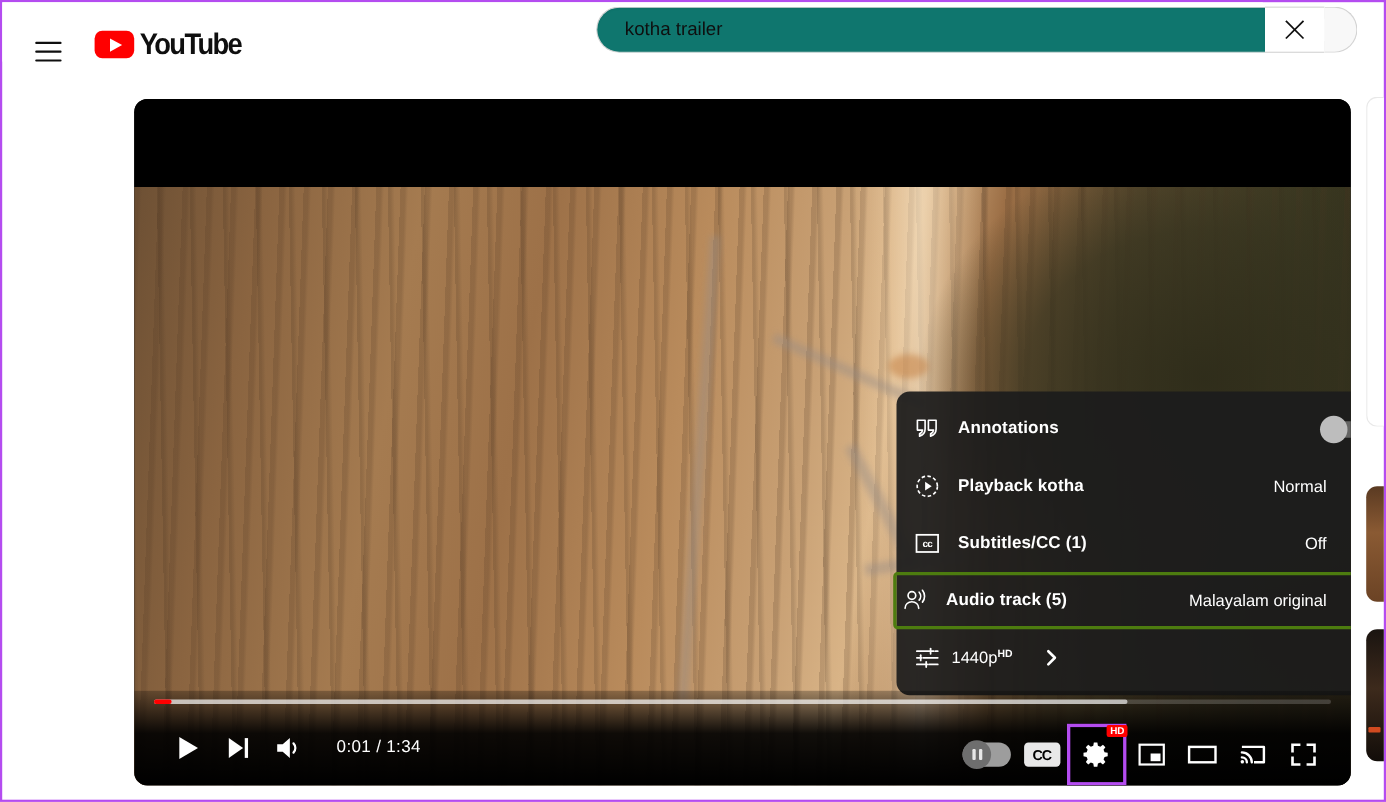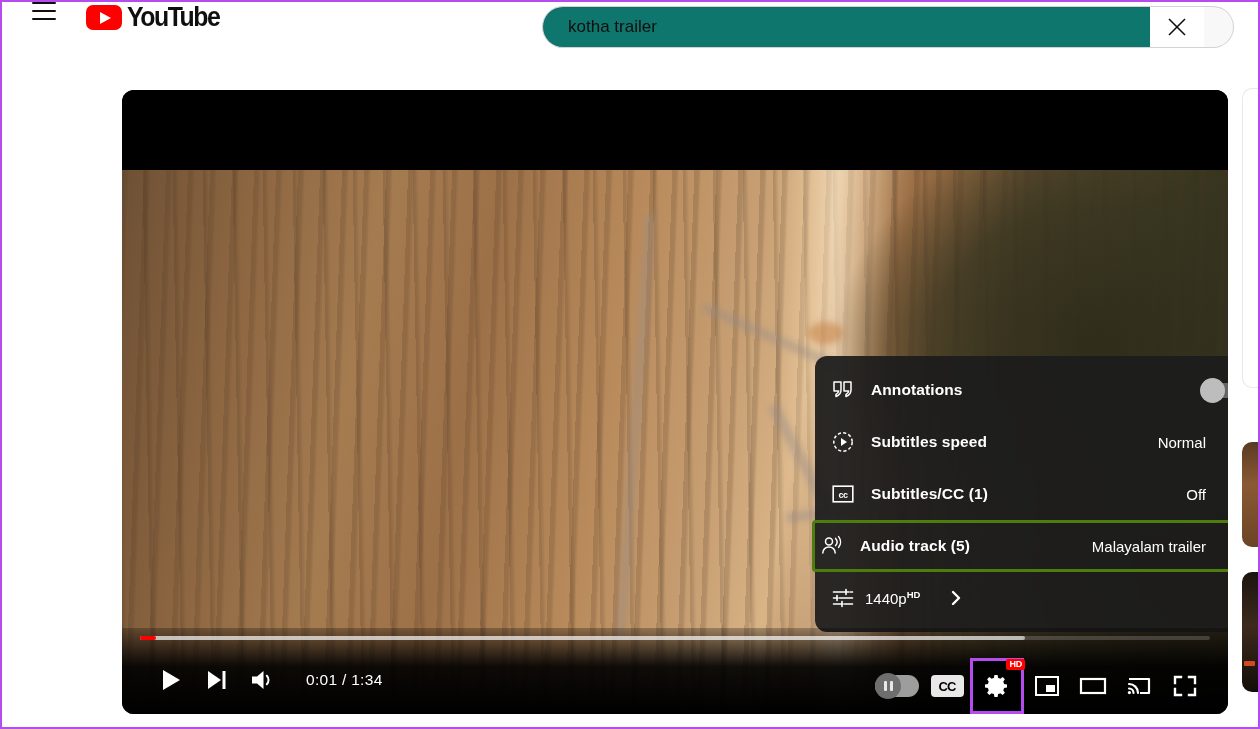--- a/index.html
+++ b/index.html
@@ -15,21 +15,21 @@
     background: #ffffff;
     border: 2px solid #b44cf0;
     overflow: hidden;
   }
 
   
   #topbar {
     position: absolute; left: 0; top: 0;
     width: 1146px; height: 54px;
     background: #ffffff;
-    display: flex; align-items: flex-start;
+    display: flex; align-items: flex-end;
   }
   .hamburger {
     width: 24px; height: 18px;
     margin-left: 30px;
     display: flex; flex-direction: column; justify-content: space-between;
     cursor: pointer;
   }
   .hamburger i { display: block; height: 2px; background: #0f0f0f; border-radius: 1px; }
 
   .yt-logo {
@@ -398,21 +398,21 @@
         </span>
       </div>
 
       <div class="srow" id="row-speed">
         <span class="sicon">
           <svg width="24" height="24" viewBox="0 0 24 24" aria-hidden="true">
             <circle cx="12" cy="12" r="9.2" fill="none" stroke="#fff" stroke-width="1.5" stroke-dasharray="3.2 2.2"></circle>
             <path d="M10 8l6 4-6 4z" fill="#fff"></path>
           </svg>
         </span>
-        <span class="slabel">Subtitles speed</span>
+        <span class="slabel">Playback kotha</span>
         <span class="svalue">Normal</span>
         <span class="chev">
           <svg width="16" height="16" viewBox="0 0 16 16" aria-hidden="true">
             <path d="M5 2l6 6-6 6" fill="none" stroke="#fff" stroke-width="2.4" stroke-linecap="round" stroke-linejoin="round"></path>
           </svg>
         </span>
       </div>
 
       <div class="srow" id="row-cc">
         <span class="sicon">
@@ -433,21 +433,21 @@
       <div class="srow" id="row-audio">
         <span class="sicon">
           <svg width="24" height="22" viewBox="0 0 24 22" aria-hidden="true">
             <circle cx="9" cy="6.4" r="3.5" fill="none" stroke="#fff" stroke-width="1.5"></circle>
             <path d="M2.8 18c0-3.6 2.8-6 6.2-6s6.2 2.4 6.2 6" fill="none" stroke="#fff" stroke-width="1.5" stroke-linecap="round"></path>
             <path d="M15.6 3.4a5.5 5.5 0 010 7.2" fill="none" stroke="#fff" stroke-width="1.5" stroke-linecap="round"></path>
             <path d="M18.6 1.6a8.6 8.6 0 010 10.8" fill="none" stroke="#fff" stroke-width="1.5" stroke-linecap="round"></path>
           </svg>
         </span>
         <span class="slabel">Audio track (5)</span>
-        <span class="svalue">Malayalam trailer</span>
+        <span class="svalue">Malayalam original</span>
         <span class="chev">
           <svg width="16" height="16" viewBox="0 0 16 16" aria-hidden="true">
             <path d="M5 2l6 6-6 6" fill="none" stroke="#fff" stroke-width="2.4" stroke-linecap="round" stroke-linejoin="round"></path>
           </svg>
         </span>
       </div>
 
       <div class="srow" id="row-quality">
         <span class="sicon">
           <svg width="24" height="22" viewBox="0 0 24 22" aria-hidden="true">

